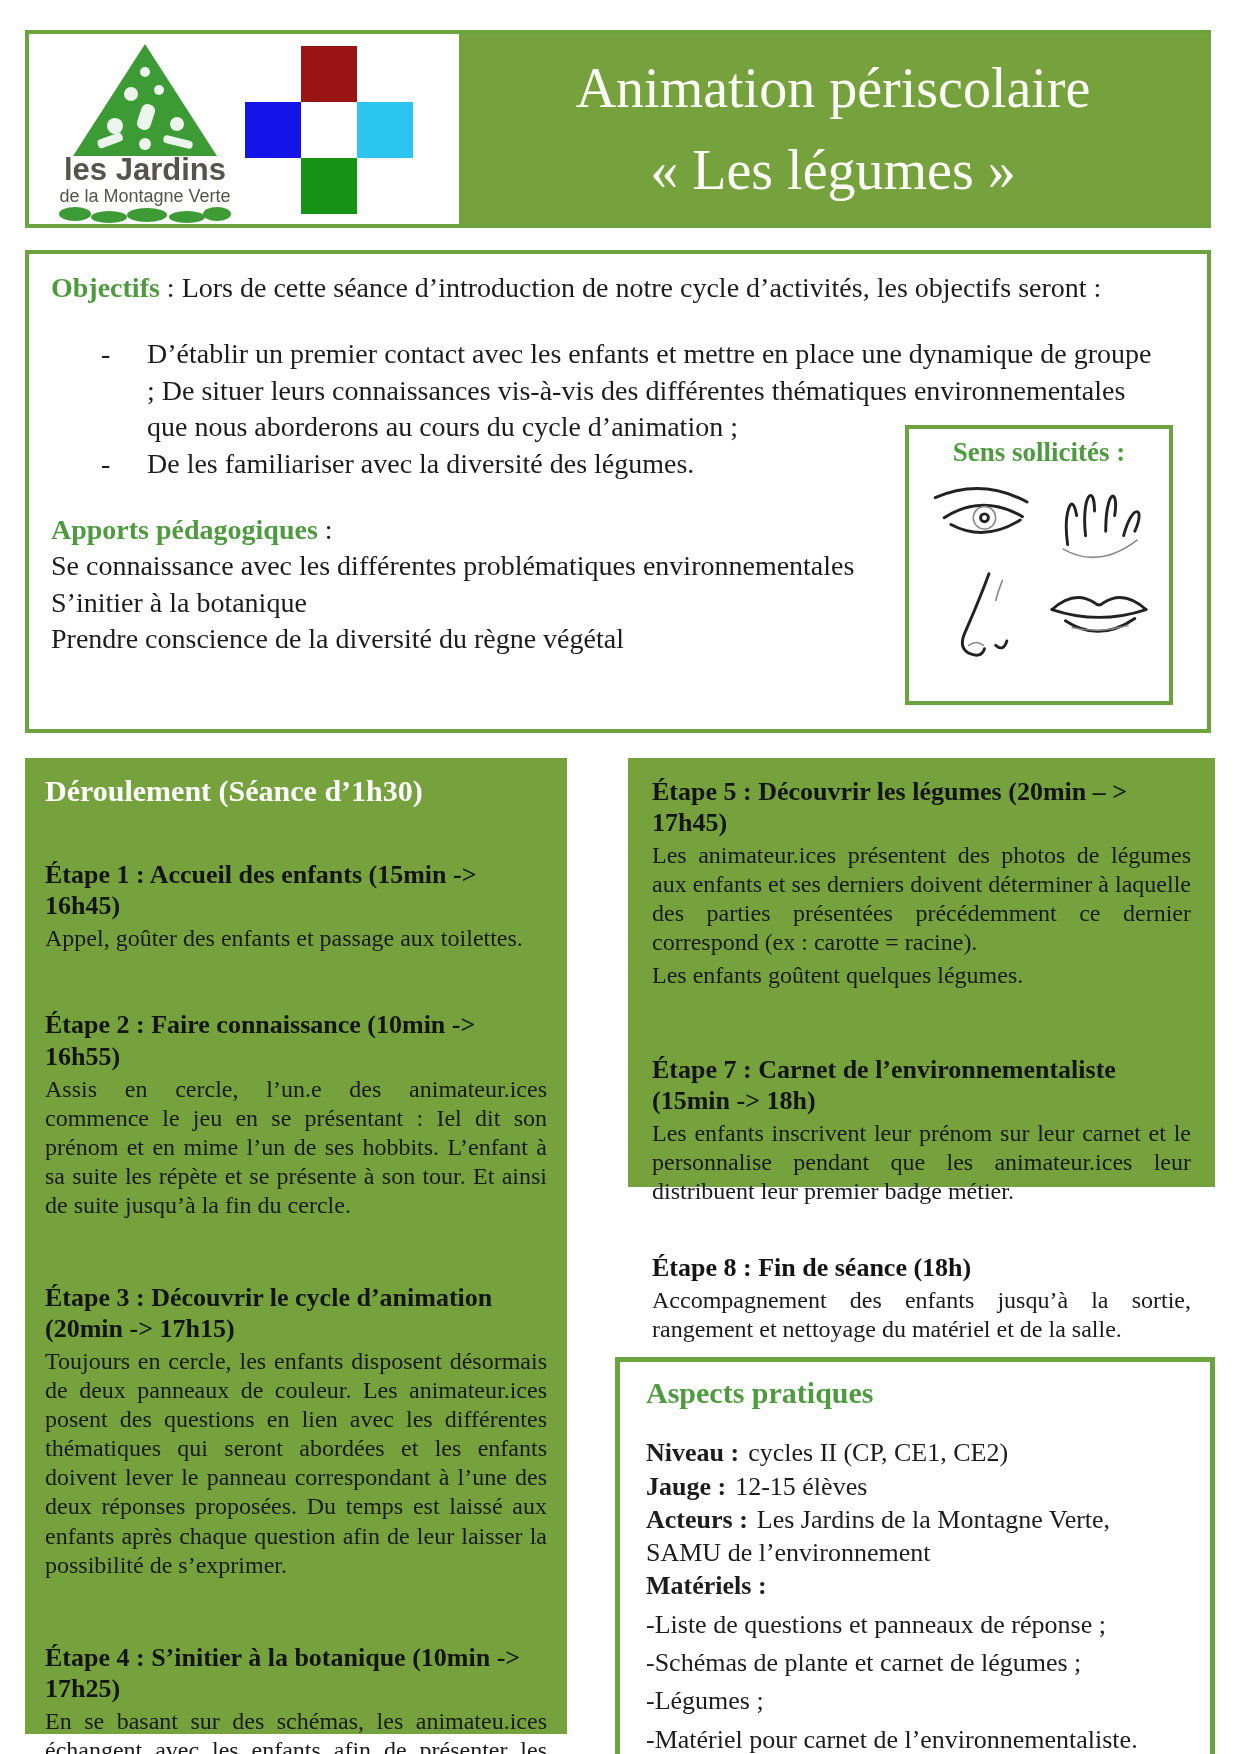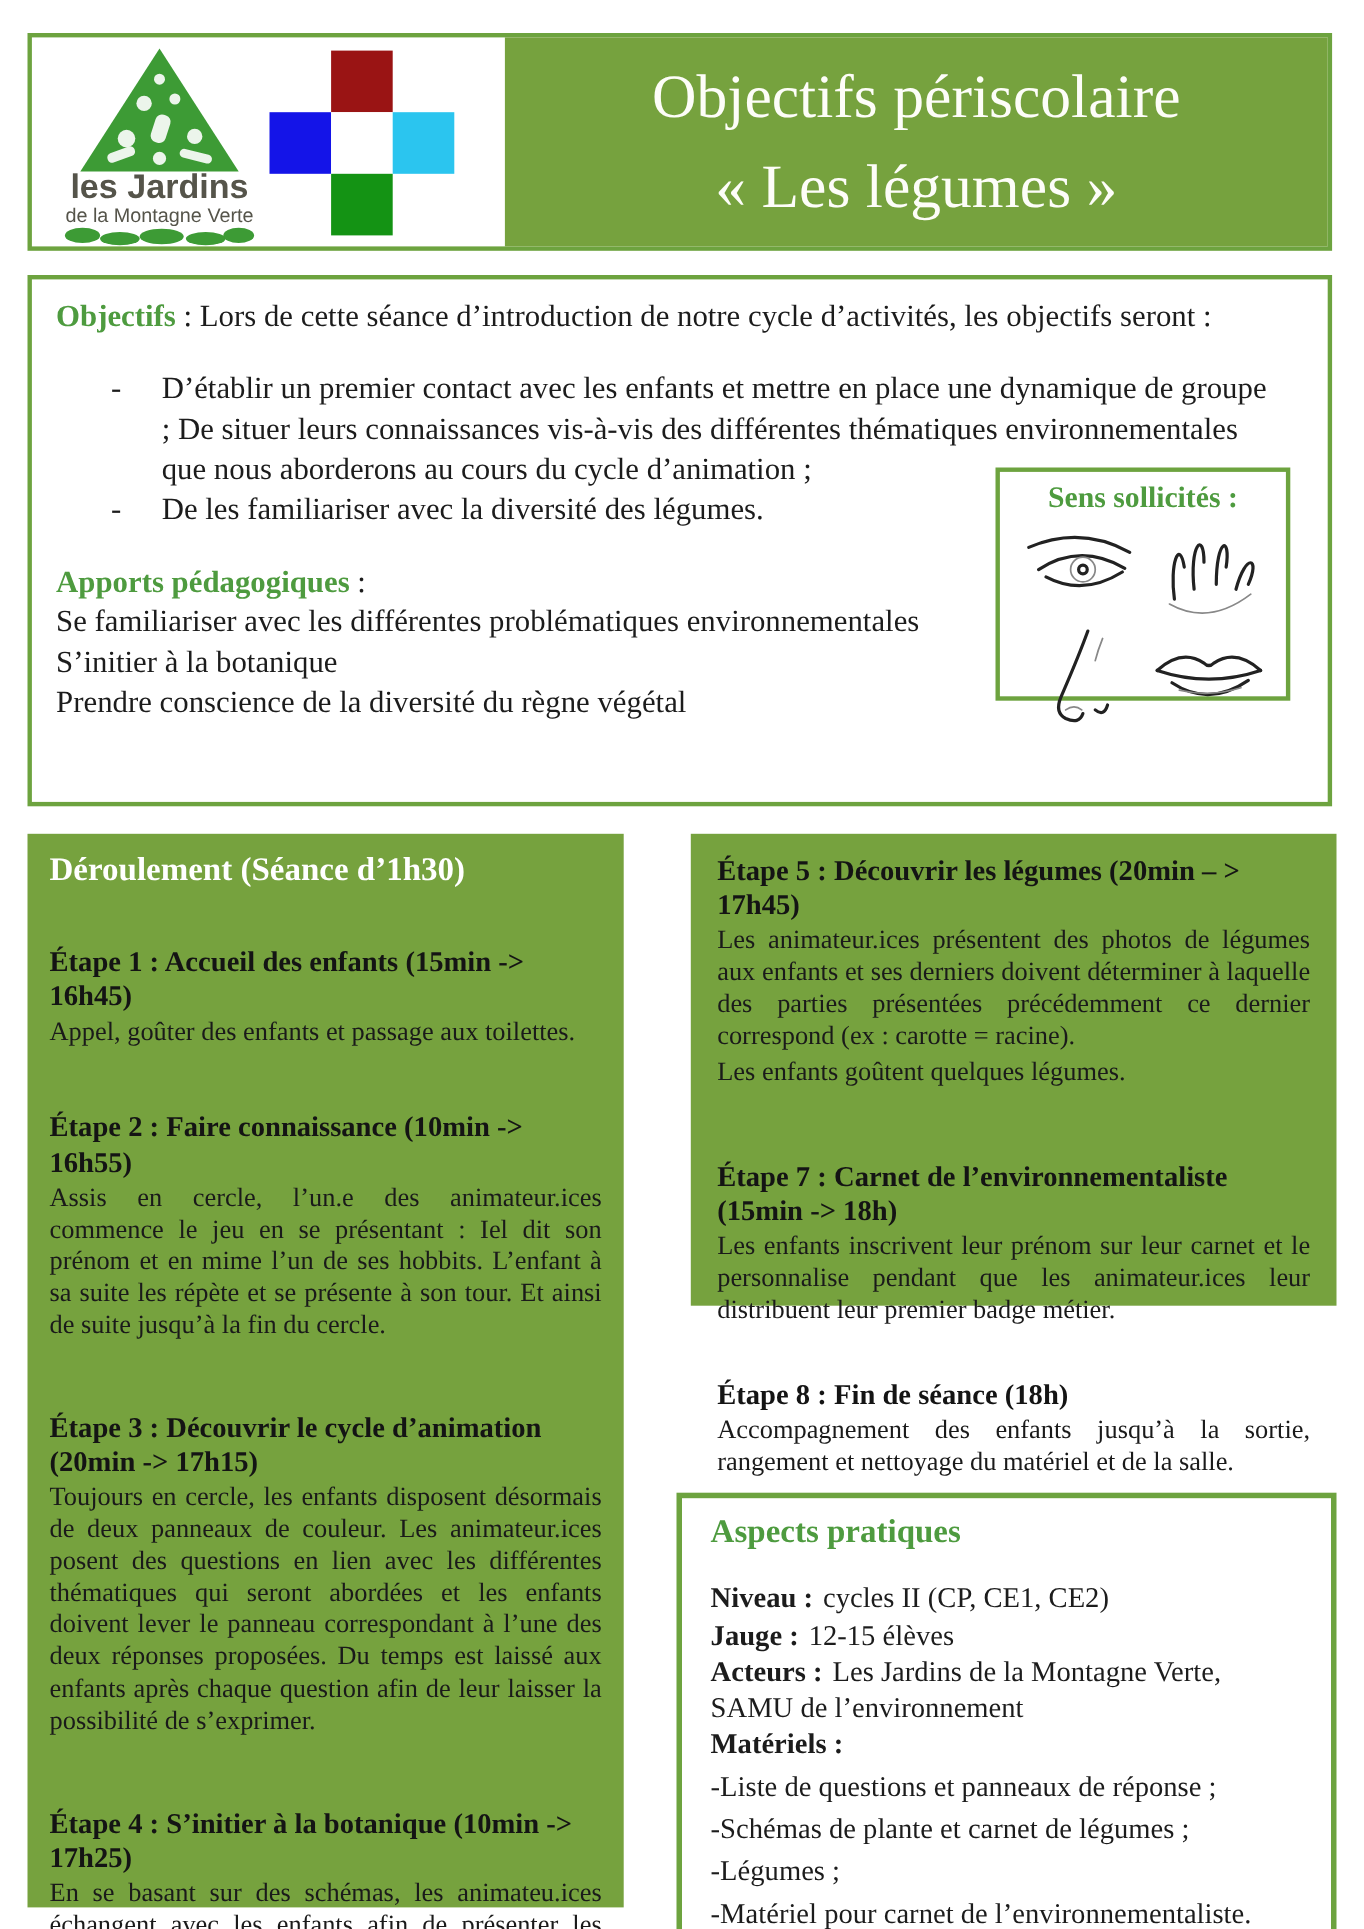--- a/index.html
+++ b/index.html
@@ -28,21 +28,21 @@
              padding:16px 22px;font-size:28px;line-height:1.3;}
   .green-label{color:#4e9b3f;font-weight:bold;}
   .bullets{margin:30px 0 0 50px;}
   .bullet{display:flex;max-width:1060px;}
   .bullet .dash{flex:none;width:46px;}
   .bullet .btxt{flex:1;}
   .apports{margin-top:30px;}
   .apports-line{max-width:860px;}
 
   
-  .sens{position:absolute;left:905px;top:425px;width:268px;height:212px;
+  .sens{position:absolute;left:905px;top:425px;width:268px;height:280px;
         border:4px solid #6da33f;box-sizing:border-box;background:#fff;text-align:center;}
   .sens-title{color:#4e9b3f;font-weight:bold;font-size:27px;margin-top:8px;}
   .sens-grid{display:grid;grid-template-columns:1fr 1fr;gap:2px;padding:6px 12px 0 12px;}
   .sens-grid svg{display:block;margin:0 auto;}
   .sk{fill:none;stroke:#222;stroke-width:2.6;stroke-linecap:round;}
   .sk2{fill:none;stroke:#888;stroke-width:1.4;stroke-linecap:round;}
 
   
   .green-box{position:absolute;background:#76a23e;box-sizing:border-box;}
   .left-box{left:25px;top:758px;width:542px;height:976px;padding:16px 20px;}
@@ -101,21 +101,21 @@
 
     <div class="cross">
       <div class="sq sq-top"></div>
       <div class="sq sq-left"></div>
       <div class="sq sq-mid"></div>
       <div class="sq sq-right"></div>
       <div class="sq sq-bottom"></div>
     </div>
 
     <div class="title-block">
-      <div class="title-line">Objectifs périscolaire</div>
+      <div class="title-line">Animation périscolaire</div>
       <div class="title-line">« Les légumes »</div>
     </div>
   </div>
 
   <div class="objectifs">
     <div>
       <span class="green-label">Objectifs</span><span> : Lors de cette séance d’introduction de notre cycle d’activités, les objectifs seront :</span>
     </div>
 
     <div class="bullets">
@@ -126,21 +126,21 @@
       <div class="bullet">
         <span class="dash">-</span>
         <span class="btxt">De les familiariser avec la diversité des légumes.</span>
       </div>
     </div>
 
     <div class="apports">
       <div>
         <span class="green-label">Apports pédagogiques</span><span> :</span>
       </div>
-      <div class="apports-line">Se familiariser avec les différentes problématiques environnementales</div>
+      <div class="apports-line">Se connaissance avec les différentes problématiques environnementales</div>
       <div class="apports-line">S’initier à la botanique</div>
       <div class="apports-line">Prendre conscience de la diversité du règne végétal</div>
     </div>
   </div>
 
   <div class="sens">
     <div class="sens-title">Sens sollicités :</div>
     <div class="sens-grid">
       <svg width="112" height="92" viewBox="0 0 100 80">
         <path class="sk" d="M10,20 Q52,2 92,24"></path>

